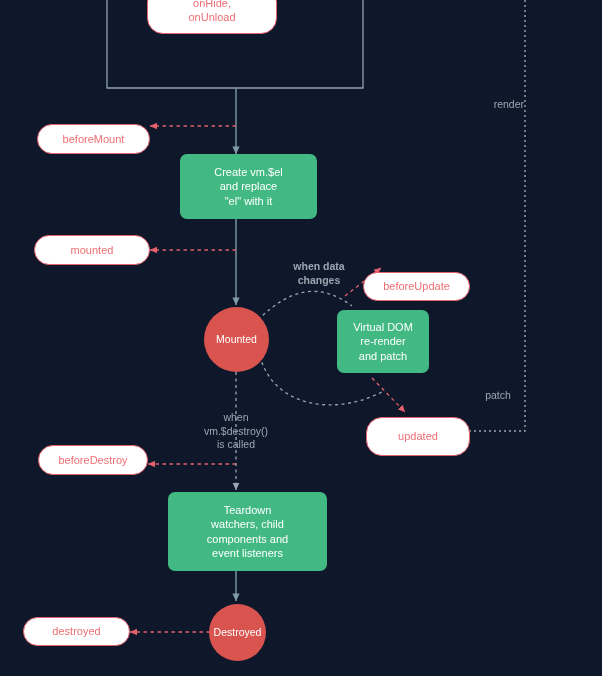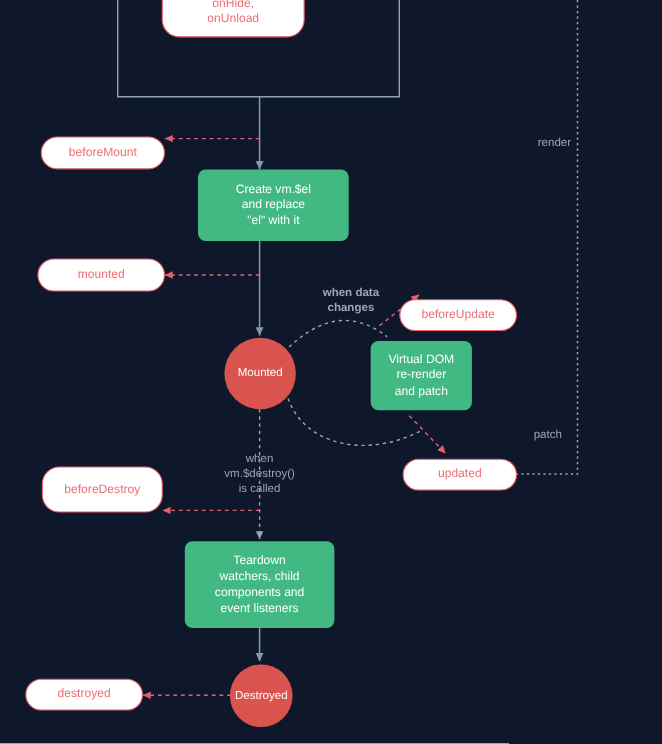--- a/index.html
+++ b/index.html
@@ -129,34 +129,34 @@
   <div class="node-label hook-pill" style="left:34px; top:235px; width:116px; height:30px;">mounted</div>
 
   <div class="node-label state-circle" style="left:204px; top:307px; width:65px; height:65px;">Mounted</div>
 
   <div class="node-label hook-pill" style="left:363px; top:236px; width:107px; height:29px;margin-top:36px;">beforeUpdate</div>
 
   <div class="node-label proc-box" style="left:337px; top:310px; width:92px; height:63px;">Virtual DOM
 re-render
 and patch</div>
 
-  <div class="node-label hook-pill" style="left:366px; top:417px; width:104px; height:29px;text-align:right;">updated</div>
+  <div class="node-label hook-pill" style="left:366px; top:417px; width:104px; height:39px;text-align:right;">updated</div>
 
-  <div class="node-label hook-pill" style="left:38px; top:424px; width:110px; height:42px;">beforeDestroy</div>
+  <div class="node-label hook-pill" style="left:38px; top:445px; width:110px; height:30px;">beforeDestroy</div>
 
-  <div class="node-label proc-box" style="left:168px; top:492px; width:136px; height:79px;">Teardown
+  <div class="node-label proc-box" style="left:168px; top:492px; width:159px; height:79px;">Teardown
 watchers, child
 components and
 event listeners</div>
 
   <div class="node-label state-circle" style="left:209px; top:604px; width:57px; height:57px;">Destroyed</div>
 
   <div class="node-label hook-pill" style="left:23px; top:617px; width:107px; height:29px;">destroyed</div>
 
-  <div class="annot" style="left:484px; top:124px; width:40px;">render</div>
+  <div class="annot" style="left:484px; top:98px; width:40px;text-align:right;">render</div>
 
   <div class="annot" style="left:478px; top:389px; width:40px;">patch</div>
 
   <div class="annot" style="left:281px; top:260px; width:76px;font-weight:bold;">when data
 changes</div>
 
   <div class="annot" style="left:190px; top:411px; width:92px;">when
 vm.$destroy()
 is called</div>
 

